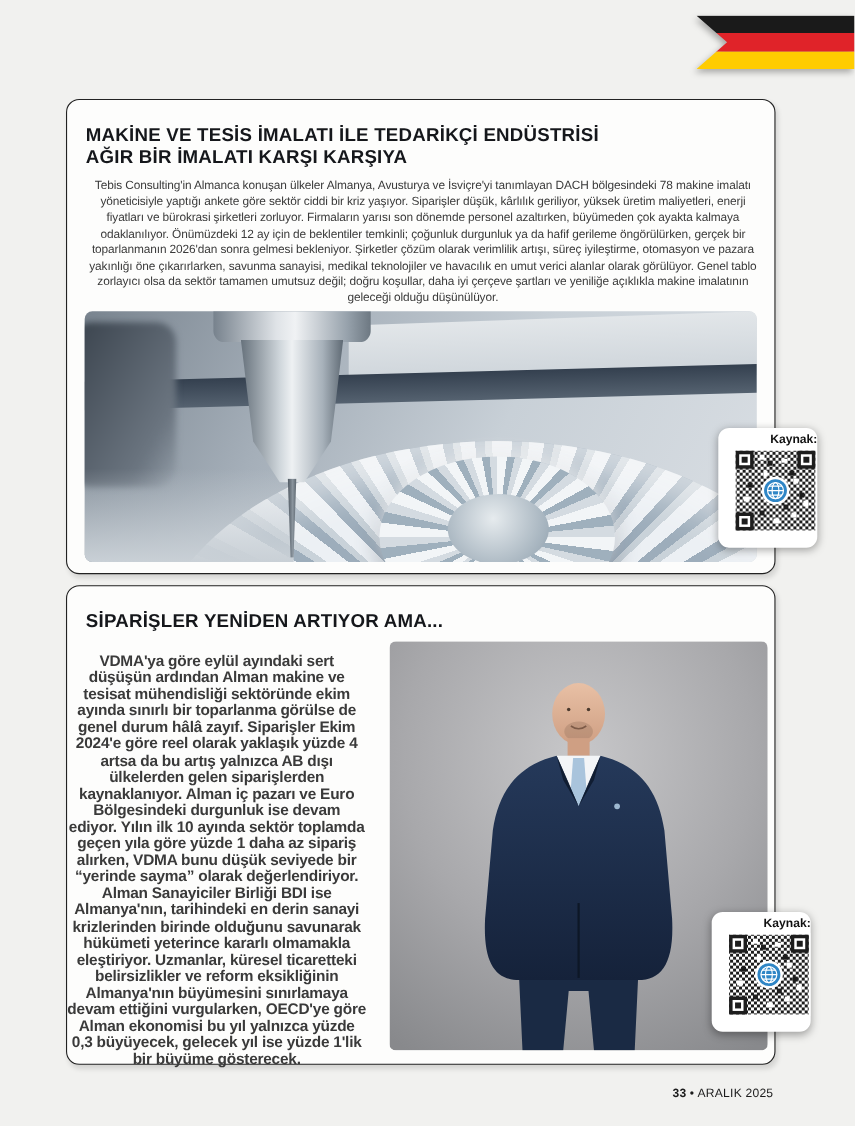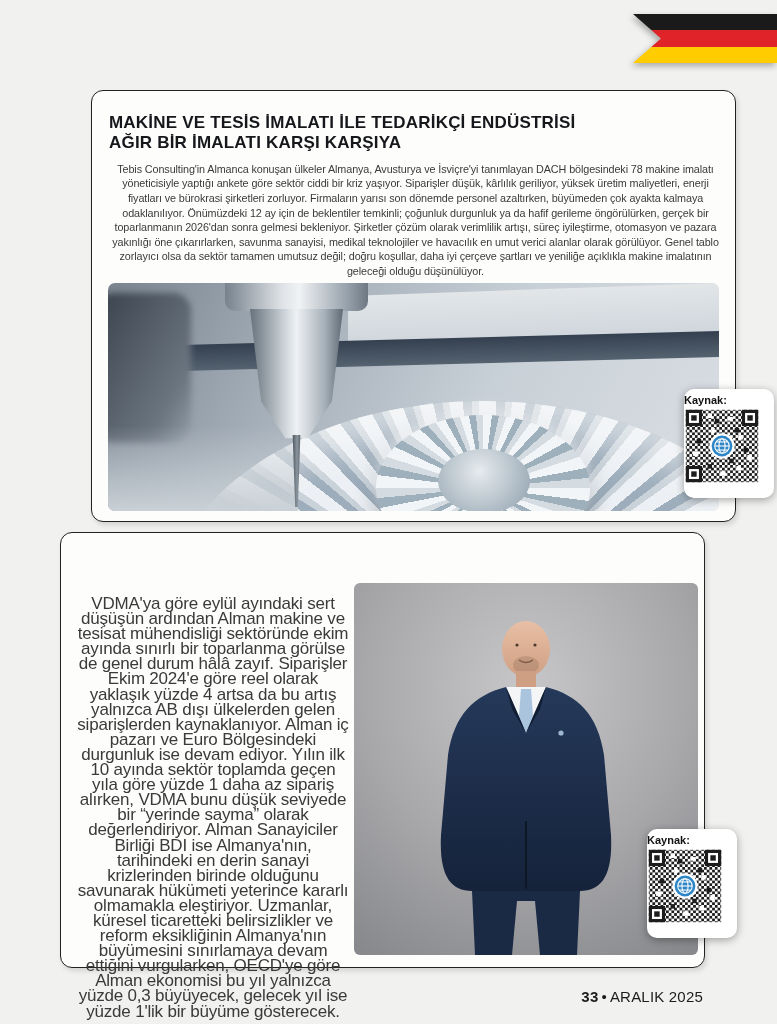--- a/index.html
+++ b/index.html
@@ -15,28 +15,28 @@
   .flag{width:100%;height:100%;display:flex;flex-direction:column;
     clip-path:polygon(28px 50%,0 0,100% 0,100% 100%,0 100%);}
   .flag>div{flex:1;}
   .stripe-black{background:#1a1a1a;}
   .stripe-red{background:#e02329;}
   .stripe-gold{background:#ffcc00;}
   
   .card{position:absolute;left:60px;width:643px;background:#fdfdfc;
     border:1.5px solid #222;border-radius:12px;
     box-shadow:2px 3px 5px rgba(0,0,0,.12);}
-  #card1{top:90px;height:430px;margin-left:31px;}
+  #card1{top:90px;height:430px;}
   #card2{top:532px;height:434px;}
   .headline{position:absolute;left:17px;top:11px;
     font-size:17px;line-height:20px;font-weight:800;letter-spacing:.2px;
     color:#15171b;white-space:nowrap;}
   .body-text{position:absolute;color:#3a3a3a;text-align:center;}
   #card1 .body-text{left:17px;top:60px;width:613px;font-size:10.8px;line-height:14.6px;letter-spacing:-.1px;}
-  #card2 .body-text{left:16px;top:46px;width:272px;font-size:17px;line-height:15.1px;letter-spacing:-.2px;}
+  #card2 .body-text{left:0;top:46px;width:272px;font-size:14px;line-height:15.1px;letter-spacing:-.2px;font-weight:bold;}
   
   .img1{position:absolute;left:16px;top:192px;width:611px;height:228px;
     border-radius:7px;overflow:hidden;
     background:linear-gradient(115deg,#79848f 0%,#a5afb9 30%,#c8d0d7 60%,#d9dee3 100%);}
   .i1-light-tr{position:absolute;left:240px;right:0;top:0;height:58px;
     background:linear-gradient(180deg,#e2e6e9,#ccd3d9);transform:skewY(-2deg);transform-origin:right;}
   .i1-band{position:absolute;left:0;right:0;top:56px;height:26px;
     background:linear-gradient(#34404f,#556270);transform:skewY(-1.5deg);}
   .i1-left-dark{position:absolute;left:-12px;top:10px;width:95px;height:150px;
     background:linear-gradient(120deg,#39424c,#6b7580 75%,rgba(120,130,140,0));
@@ -59,27 +59,27 @@
     background:linear-gradient(90deg,#67727c,#cfd6db 38%,#eef1f3 50%,#a7b1ba 80%,#5f6a74);}
   .spindle-tip{position:absolute;left:183px;top:152px;width:11px;height:72px;
     clip-path:polygon(15% 0,85% 0,62% 100%,38% 100%);
     background:linear-gradient(90deg,#38414a,#8b959e 55%,#444e57);}
   
   .img2{position:absolute;left:293px;top:50px;width:344px;height:372px;
     border-radius:6px;overflow:hidden;}
   .img2 svg{display:block;}
   
   .qr-box{position:absolute;width:90px;height:104px;background:#fff;border-radius:10px;
-    box-shadow:0 2px 8px rgba(0,0,0,.35);text-align:left;padding-top:5px;z-index:5;}
+    box-shadow:0 2px 8px rgba(0,0,0,.35);text-align:right;padding-top:5px;z-index:5;}
   #qr1{left:592px;top:298px;}
   #qr2{left:586px;top:296px;}
   .qr-label{font-size:11px;font-weight:700;color:#111;margin-bottom:2px;}
   .qr-svg{width:76px;height:76px;}
   
-  .footer{position:absolute;right:74px;top:988px;font-size:15px;color:#1c1c1c;letter-spacing:.2px;}
+  .footer{position:absolute;right:74px;top:988px;font-size:11px;color:#1c1c1c;letter-spacing:.2px;}
   .footer .pg{font-weight:800;}
   .footer .sep{margin:0 3px;}
   .hidden-defs{position:absolute;width:0;height:0;overflow:hidden;}
 </style>
 </head>
 <body>
 
 <svg class="hidden-defs" aria-hidden="true">
   <defs>
     <pattern id="qrp" patternUnits="userSpaceOnUse" width="6" height="6">
@@ -163,20 +163,21 @@
 
   <div class="qr-box" id="qr1">
     <div class="qr-label">Kaynak:</div>
     <svg class="qr-svg" viewBox="0 0 84 84">
         <use href="#qr-symbol"></use>
       </svg>
   </div>
 </section>
 
 <section class="card" id="card2">
+  <h1 class="headline">SİPARİŞLER YENİDEN ARTIYOR AMA...</h1>
   <p class="body-text">VDMA'ya göre eylül ayındaki sert düşüşün ardından Alman makine ve tesisat mühendisliği sektöründe ekim ayında sınırlı bir toparlanma görülse de genel durum hâlâ zayıf. Siparişler Ekim 2024'e göre reel olarak yaklaşık yüzde 4 artsa da bu artış yalnızca AB dışı ülkelerden gelen siparişlerden kaynaklanıyor. Alman iç pazarı ve Euro Bölgesindeki durgunluk ise devam ediyor. Yılın ilk 10 ayında sektör toplamda geçen yıla göre yüzde 1 daha az sipariş alırken, VDMA bunu düşük seviyede bir “yerinde sayma” olarak değerlendiriyor. Alman Sanayiciler Birliği BDI ise Almanya'nın, tarihindeki en derin sanayi krizlerinden birinde olduğunu savunarak hükümeti yeterince kararlı olmamakla eleştiriyor. Uzmanlar, küresel ticaretteki belirsizlikler ve reform eksikliğinin Almanya'nın büyümesini sınırlamaya devam ettiğini vurgularken, OECD'ye göre Alman ekonomisi bu yıl yalnızca yüzde 0,3 büyüyecek, gelecek yıl ise yüzde 1'lik bir büyüme gösterecek.</p>
 
   <div class="img2" title="Portrait of a smiling bald man in a navy suit with a light blue tie, hands in pockets, gray studio backdrop">
     <svg width="344" height="372" viewBox="0 0 344 372">
       <defs>
         <radialGradient id="bgGrad" cx="50%" cy="28%" r="85%">
           <stop offset="0%" stop-color="#c7c7c9"></stop>
           <stop offset="55%" stop-color="#a8a8ab"></stop>
           <stop offset="100%" stop-color="#88898c"></stop>
         </radialGradient>

